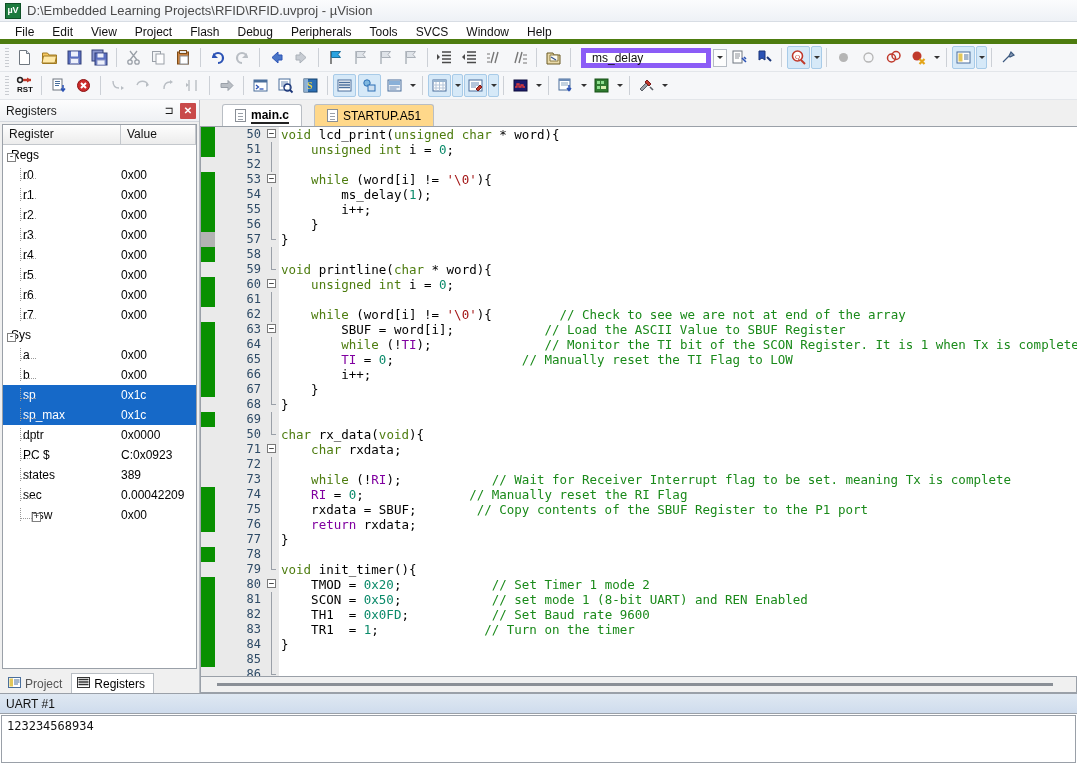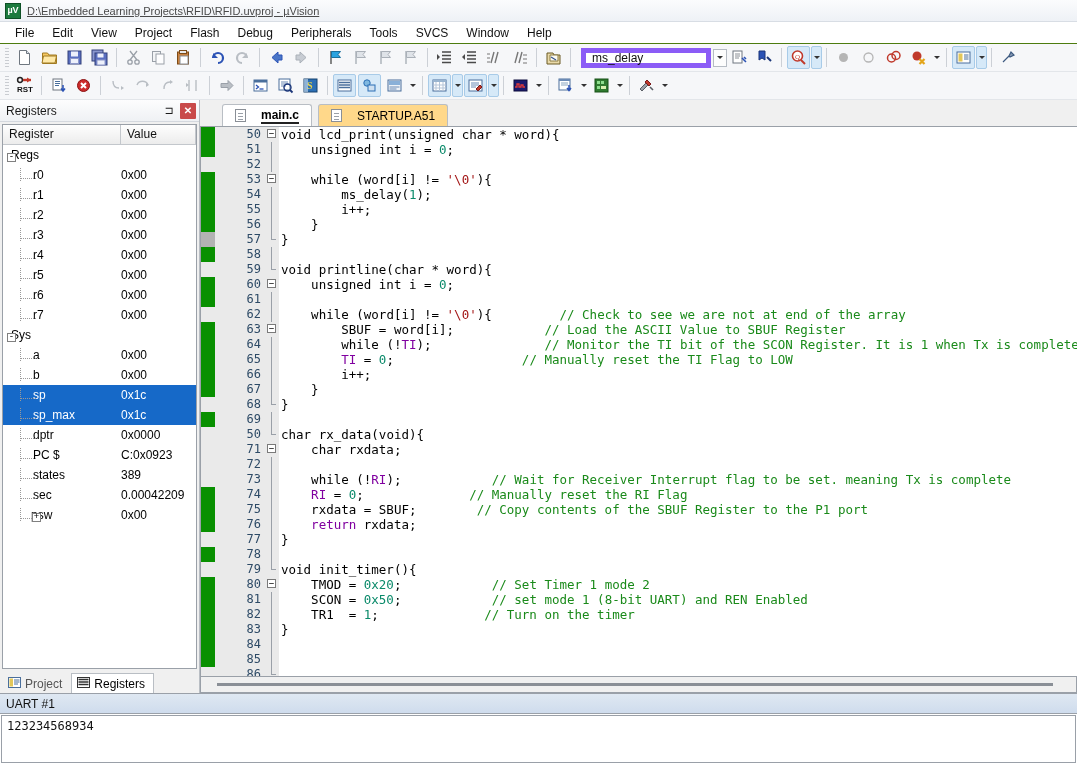--- a/index.html
+++ b/index.html
@@ -21,29 +21,29 @@
     display: flex; align-items: center;
     border-bottom: 1px solid #d8dde4;
   }
   .title-icon {
     width: 16px; height: 16px; margin: 0 6px 0 5px;
     background: #1c7a3e; border: 1px solid #0e5126;
     color: #fff; font-size: 9px; font-weight: bold;
     display: flex; align-items: center; justify-content: center;
     line-height: 1;
   }
-  .title-text { font-size: 11px; color: #4a4a4a; text-decoration: underline; }
+  .title-text { font-size: 13px; color: #4a4a4a; }
 
   
   .menubar {
     height: 22px; flex: 0 0 22px;
     background: #ffffff;
-    display: flex; align-items: flex-end;
+    display: flex; align-items: flex-start;
     padding-left: 6px;
-    border-bottom: 1px solid #4d7c0f;
+    border-bottom: 5px solid #4d7c0f;
   }
   .menu-item {
     padding: 3px 9px; font-size: 12px; color: #111; cursor: default;
     white-space: nowrap;
   }
 
   
   .toolbar {
     flex: 0 0 28px; height: 28px;
     background: #f6f7f9;
@@ -135,21 +135,21 @@
   .reg-row.sel { background: #1669c8; color: #fff; justify-content: flex-end; }
   .reg-name { position: relative; width: 118px; flex: 0 0 118px; display: flex; align-items: center; }
   .reg-val { flex: 1 1 auto; }
   .tree-box {
     width: 9px; height: 9px; border: 1px solid #808080; background: #fff;
     display: inline-flex; align-items: center; justify-content: center;
     font-size: 9px; line-height: 7px; color: #000; font-family: "Liberation Mono", monospace;
     margin-right: 2px;
   }
   .ind0 { padding-left: 8px; }
-  .ind1 { padding-left: 30px; }
+  .ind1 { padding-left: 20px; }
   .ind1b { padding-left: 28px; }
   .dots-v {
     position: absolute; left: 17px; top: 0; bottom: 0; width: 1px;
     background-image: repeating-linear-gradient(to bottom, #999 0 1px, transparent 1px 2px);
   }
   .dots-h {
     position: absolute; left: 18px; width: 16px; height: 1px; top: 10px;
     background-image: repeating-linear-gradient(to right, #999 0 1px, transparent 1px 2px);
   }
 
@@ -166,24 +166,24 @@
   
   .editor-area {
     flex: 1 1 auto; display: flex; flex-direction: column; min-width: 0;
     background: #f0f0f0;
   }
   .edtabs {
     height: 26px; flex: 0 0 26px; display: flex; align-items: flex-end;
     background: #f0f0f0; padding-left: 22px; position: relative;
   }
   .edtab {
-    height: 22px; display: flex; align-items: center; gap: 15px;
+    height: 22px; display: flex; align-items: center; gap: 5px;
     padding: 0 12px; font-size: 12px;
     border: 1px solid #b9bec4; border-bottom: 0;
-    border-radius: 3px 3px 0 0; margin-right: 6px;
+    border-radius: 3px 3px 0 0; margin-right: 12px;
   }
   .edtab.active { background: #fff; font-weight: bold; }
   .edtab.active .lbl { border-bottom: 2px solid #222; }
   .edtab.inactive { background: #ffd88a; justify-content: space-between; }
   .doc-ico {
     width: 11px; height: 13px; background: #fff; border: 1px solid #8a8f96; position: relative;
   }
   .doc-ico::after {
     content: ""; position: absolute; left: 2px; right: 2px; top: 3px; height: 1px;
     background: #9aa0a8; box-shadow: 0 3px 0 #9aa0a8, 0 6px 0 #9aa0a8;
@@ -218,21 +218,21 @@
   .fold-line { position: absolute; left: 6px; top: 0; bottom: 0; width: 1px; background: #9aa0a8; }
   .fold-end { position: absolute; left: 6px; top: 0; height: 8px; width: 1px; background: #9aa0a8; }
   .fold-end::after { content:""; position:absolute; left:0; top:7px; width:5px; height:1px; background:#9aa0a8; }
 
   .codetext {
     flex: 1 1 auto; min-width: 0; overflow: hidden;
     font-family: "DejaVu Sans Mono", monospace; font-size: 12.5px;
     background: #fff; position: relative; padding-left: 2px;
   }
   .cl { height: 15px; line-height: 15px; white-space: pre; }
-  .kw { color: #000000; }
+  .kw { color: #4d7c0f; }
   .kw2 { color: #8000a0; }
   .num { color: #0a8a6a; }
   .str { color: #a31515; }
   .cmt { color: #1a8a1a; }
   .pl { color: #000; }
 
   .hscroll {
     height: 16px; flex: 0 0 16px; background: #f0f0f0;
     border: 1px solid #9aa0a8; border-top: 0; display: flex; align-items: center;
     padding: 0 2px;
@@ -1124,20 +1124,21 @@
             <div class="cl">&nbsp;</div>
             <div class="cl"><span class="pl">    </span><span class="kw">while</span><span class="pl"> (!</span><span class="kw2">RI</span><span class="pl">);</span><span class="pl">            </span><span class="cmt">// Wait for Receiver Interrupt flag to be set. meaning Tx is complete</span></div>
             <div class="cl"><span class="pl">    </span><span class="kw2">RI</span><span class="pl"> = </span><span class="num">0</span><span class="pl">;</span><span class="pl">              </span><span class="cmt">// Manually reset the RI Flag</span></div>
             <div class="cl"><span class="pl">    rxdata = SBUF;</span><span class="pl">        </span><span class="cmt">// Copy contents of the SBUF Register to the P1 port</span></div>
             <div class="cl"><span class="pl">    </span><span class="kw2">return</span><span class="pl"> rxdata;</span></div>
             <div class="cl"><span class="pl">}</span></div>
             <div class="cl">&nbsp;</div>
             <div class="cl"><span class="kw">void </span><span class="pl">init_timer(){</span></div>
             <div class="cl"><span class="pl">    TMOD = </span><span class="num">0x20</span><span class="pl">;</span><span class="pl">            </span><span class="cmt">// Set Timer 1 mode 2</span></div>
             <div class="cl"><span class="pl">    SCON = </span><span class="num">0x50</span><span class="pl">;</span><span class="pl">            </span><span class="cmt">// set mode 1 (8-bit UART) and REN Enabled</span></div>
+            <div class="cl"><span class="pl">    TH1  = </span><span class="num">0x0FD</span><span class="pl">;</span><span class="pl">           </span><span class="cmt">// Set Baud rate 9600</span></div>
             <div class="cl"><span class="pl">    TR1  = </span><span class="num">1</span><span class="pl">;</span><span class="pl">              </span><span class="cmt">// Turn on the timer</span></div>
             <div class="cl"><span class="pl">}</span></div>
             <div class="cl">&nbsp;</div>
           </div>
       </div>
 
       <div class="hscroll">
         <div class="hthumb"></div>
       </div>
     </div>

